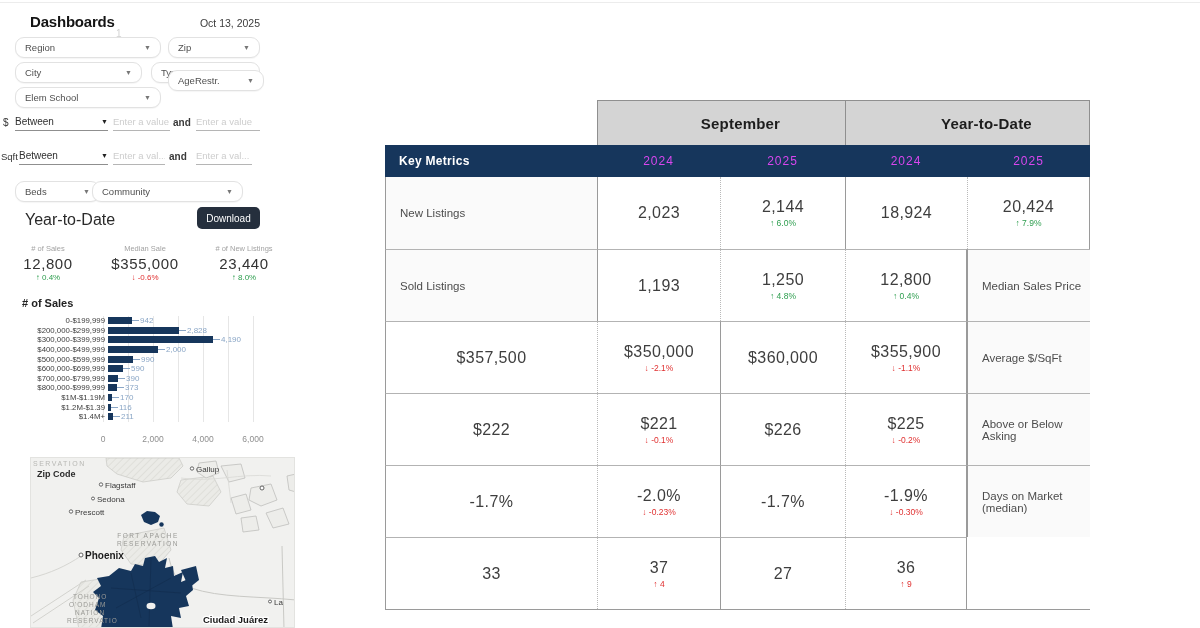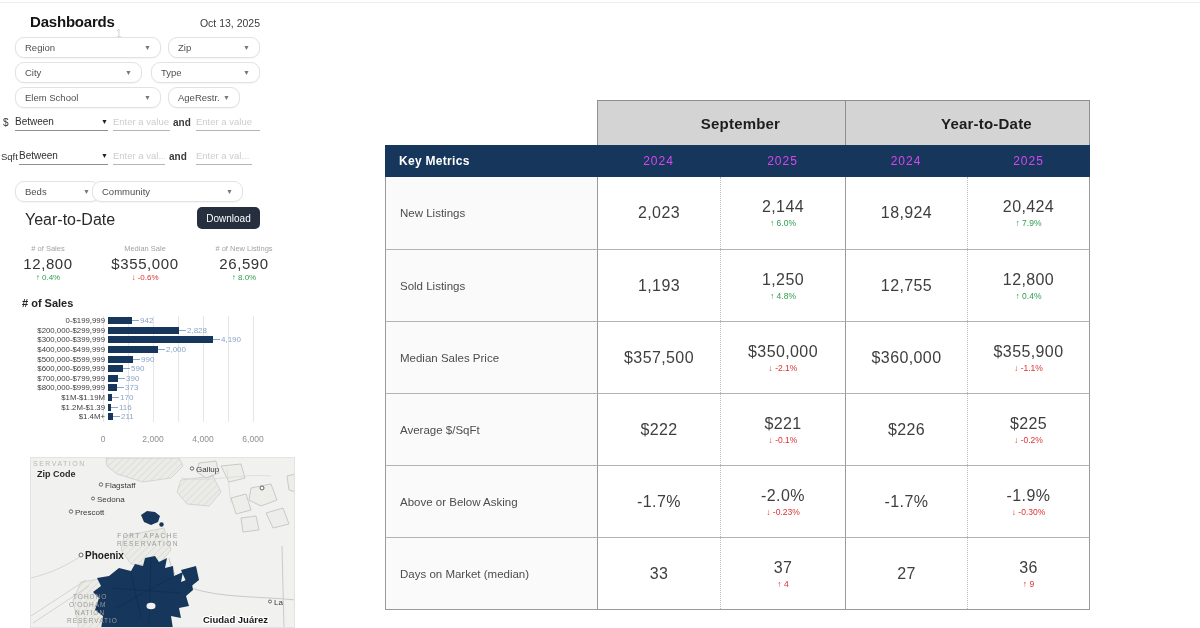--- a/index.html
+++ b/index.html
@@ -16,21 +16,21 @@
 
   .dd { position:absolute; height:21px; border:1px solid #e2e2e2; border-radius:9px; background:#fff;
         display:flex; align-items:center; justify-content:space-between; padding:0 9px;
         font-size:9.5px; color:#4f4f4f; cursor:pointer; box-shadow:0 1px 1px rgba(0,0,0,0.04); }
   .dd .caret { font-size:7px; color:#777; }
   .dd-region { left:15px; top:37px;  width:146px; }
   .dd-zip    { left:168px; top:37px; width:92px; }
   .dd-city   { left:15px; top:62px;  width:127px; }
   .dd-type   { left:151px; top:62px; width:109px; }
   .dd-elem   { left:15px; top:87px;  width:146px; }
-  .dd-age    { left:168px; top:87px; width:72px; }
+  .dd-age    { left:168px; top:70px; width:96px; }
   .dd-beds   { left:15px; top:181px; width:85px; }
   .dd-comm   { left:92px; top:181px; width:151px; }
 
   .rf-prefix { position:absolute; font-size:10px; color:#333; }
   .rf-op { position:absolute; height:19px; border-bottom:1px solid #8f8f8f; display:flex; align-items:center;
            justify-content:space-between; font-size:10px; color:#2f2f2f; cursor:pointer; }
   .rf-op .caret { font-size:7px; color:#222; }
   .rf-input { position:absolute; height:19px; border:none; border-bottom:1px solid #b5b5b5; font-size:9.5px;
               color:#555; background:transparent; outline:none; font-family:"Liberation Sans",sans-serif; }
   .rf-input::placeholder { color:#cdcdcd; }
@@ -165,21 +165,21 @@
           <div class="stat-value">12,800</div>
           <div class="stat-delta good">↑ 0.4%</div>
         </div>
         <div class="stat">
           <div class="stat-label">Median Sale</div>
           <div class="stat-value">$355,000</div>
           <div class="stat-delta bad">↓ -0.6%</div>
         </div>
         <div class="stat">
           <div class="stat-label"># of New Listings</div>
-          <div class="stat-value">26,590</div>
+          <div class="stat-value">23,440</div>
           <div class="stat-delta good">↑ 8.0%</div>
         </div>
       </div>
 
     <div class="chart-title"># of Sales</div>
     <div class="sales-chart">
       <div class="chart-grid" id="chart-grid">
           <div class="gridline" style="left: 0px;"></div>
           <div class="gridline" style="left: 25px;"></div>
           <div class="gridline" style="left: 50px;"></div>
@@ -391,23 +391,20 @@
         <div class="cell label-cell">
           <div class="metric-label">Sold Listings</div>
         </div>
         <div class="cell value-cell b-solid">
           <div class="cell-value">1,193</div>
         </div>
         <div class="cell value-cell b-dot">
           <div class="cell-value">1,250</div>
           <div class="cell-delta good">↑ 4.8%</div>
         </div>
-        <div class="cell value-cell b-solid">
-          <div class="cell-value">12,755</div>
-        </div>
         <div class="cell value-cell b-dot b-right">
           <div class="cell-value">12,800</div>
           <div class="cell-delta good">↑ 0.4%</div>
         </div>
         <div class="cell label-cell">
           <div class="metric-label">Median Sales Price</div>
         </div>
         <div class="cell value-cell b-solid">
           <div class="cell-value">$357,500</div>
         </div>

